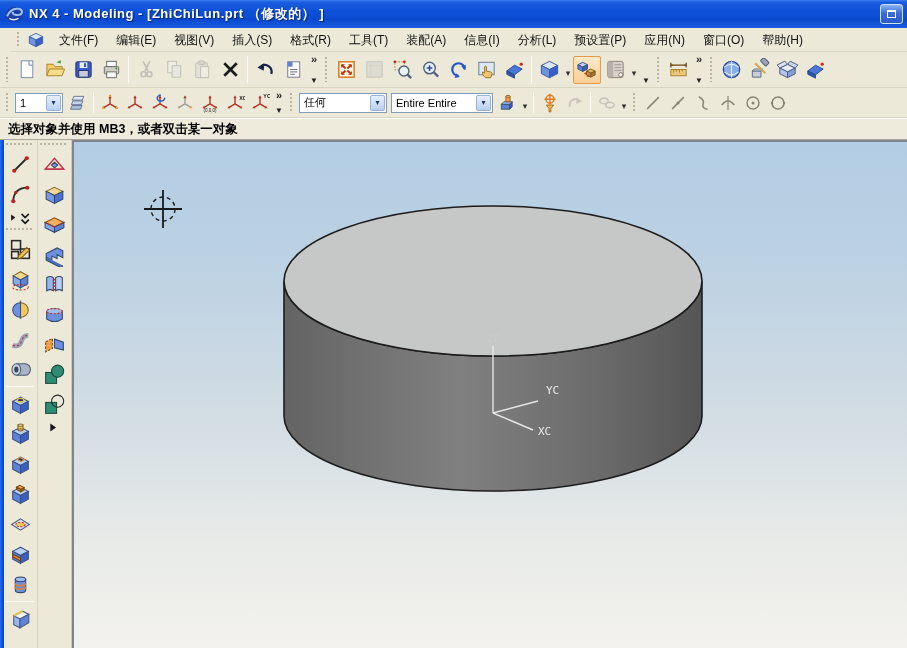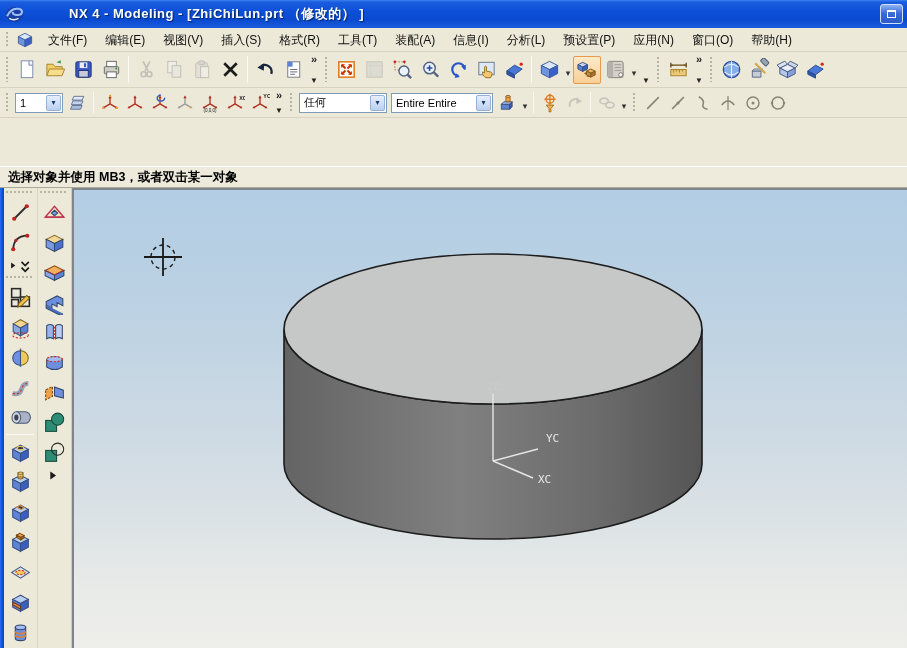--- a/index.html
+++ b/index.html
@@ -4,27 +4,27 @@
 <style>
   html,body{margin:0;padding:0;background:#444;}
   *{box-sizing:border-box;font-family:"Liberation Sans","DejaVu Sans",sans-serif;}
   .window{width:907px;height:648px;overflow:hidden;position:relative;background:#ece9d8;}
 
   
   .titlebar{height:28px;background:linear-gradient(180deg,#3a80f0 0%,#1b5cdf 8%,#0d50d8 40%,#0a4ad0 70%,#1b5cdf 100%);
     display:flex;align-items:center;padding:0 4px 0 4px;}
   .titlebar .logo{width:21px;height:21px;margin-right:4px;flex:0 0 auto;}
   .title-text{color:#fff;font-weight:bold;font-size:13px;letter-spacing:.5px;
-    text-shadow:1px 1px 1px #01246e;white-space:nowrap;overflow:hidden;flex:1;margin-left:40px;}
+    text-shadow:1px 1px 1px #01246e;white-space:nowrap;overflow:hidden;flex:1;}
   .win-btn{width:23px;height:20px;border-radius:3px;border:1px solid #cfe0fa;
     background:linear-gradient(180deg,#8fb4f2,#3a6cd8 45%,#2a5ac8);display:flex;align-items:center;justify-content:center;margin-left:4px;}
   .win-btn .glyph{width:9px;height:8px;border:1px solid #fff;border-top-width:2px;background:transparent;}
 
   
-  .menubar{height:24px;background:#ece9d8;display:flex;align-items:center;border-bottom:1px solid #d8d4bf;padding-left:2px;}
+  .menubar{height:24px;background:#ece9d8;display:flex;align-items:center;border-bottom:1px solid #d8d4bf;padding-left:2px;margin-left:11px;}
   .menu-item{font-size:12px;color:#111;padding:3px 9px;white-space:nowrap;cursor:default;}
   .menu-appicon{width:20px;height:20px;margin:0 4px 0 2px;}
 
   
   .toolbar{display:flex;align-items:center;background:#ece9d8;border-bottom:1px solid #d8d4bf;padding:1px 2px;}
   .tb1{height:36px;}
   .tb2{height:30px;}
   .grip{width:4px;align-self:stretch;margin:4px 4px 4px 3px;
     background-image:repeating-linear-gradient(180deg,#b9b4a0 0 2px,rgba(0,0,0,0) 2px 4px);background-size:2px 100%;background-repeat:no-repeat;background-position:1px 0;}
   .hgrip{height:4px;margin:3px 6px 2px 6px;
@@ -41,21 +41,21 @@
   .ovf{display:flex;flex-direction:column;align-items:center;justify-content:space-between;width:14px;align-self:stretch;padding:1px 0;color:#222;}
   .ovf .o1{font-size:11px;font-weight:bold;line-height:10px;}
   .ovf .o2{font-size:8px;line-height:8px;}
   .combo{height:20px;background:#fff;border:1px solid #7f9db9;display:flex;align-items:center;font-size:11px;color:#000;padding-left:4px;margin:0 2px;}
   .combo .val{flex:1;white-space:nowrap;overflow:hidden;}
   .combo .arrow{width:15px;height:16px;margin:1px;background:linear-gradient(180deg,#e7effc,#b9d0f0);border:1px solid #96b2d8;border-radius:2px;
     color:#1c3a6a;font-size:8px;display:flex;align-items:center;justify-content:center;}
 
   
   .promptbar{height:22px;background:#eeebdc;border-top:1px solid #fff;border-bottom:1px solid #aca899;
-    display:flex;align-items:center;padding-left:8px;font-size:12.5px;font-weight:bold;color:#000;margin-top:48px;}
+    display:flex;align-items:center;padding-left:8px;font-size:12.5px;font-weight:bold;color:#000;}
 
   
   .main{height:508px;display:flex;}
   .frame{width:4px;background:linear-gradient(90deg,#2a6cf0,#0d50d8 60%,#0a44bf);}
   .lefttb{width:68px;background:#ece9d8;display:flex;border-right:1px solid #d0ccb8;}
   .lcol{width:34px;display:flex;flex-direction:column;align-items:center;overflow:hidden;}
   .lcol1{border-right:1px solid #d8d4bf;}
   .lbtn{width:28px;height:28px;min-height:28px;display:flex;align-items:center;justify-content:center;margin:1px 0;}
   .lbtn svg{width:25px;height:25px;}
   .lbtn.mini{height:14px;min-height:14px;}

